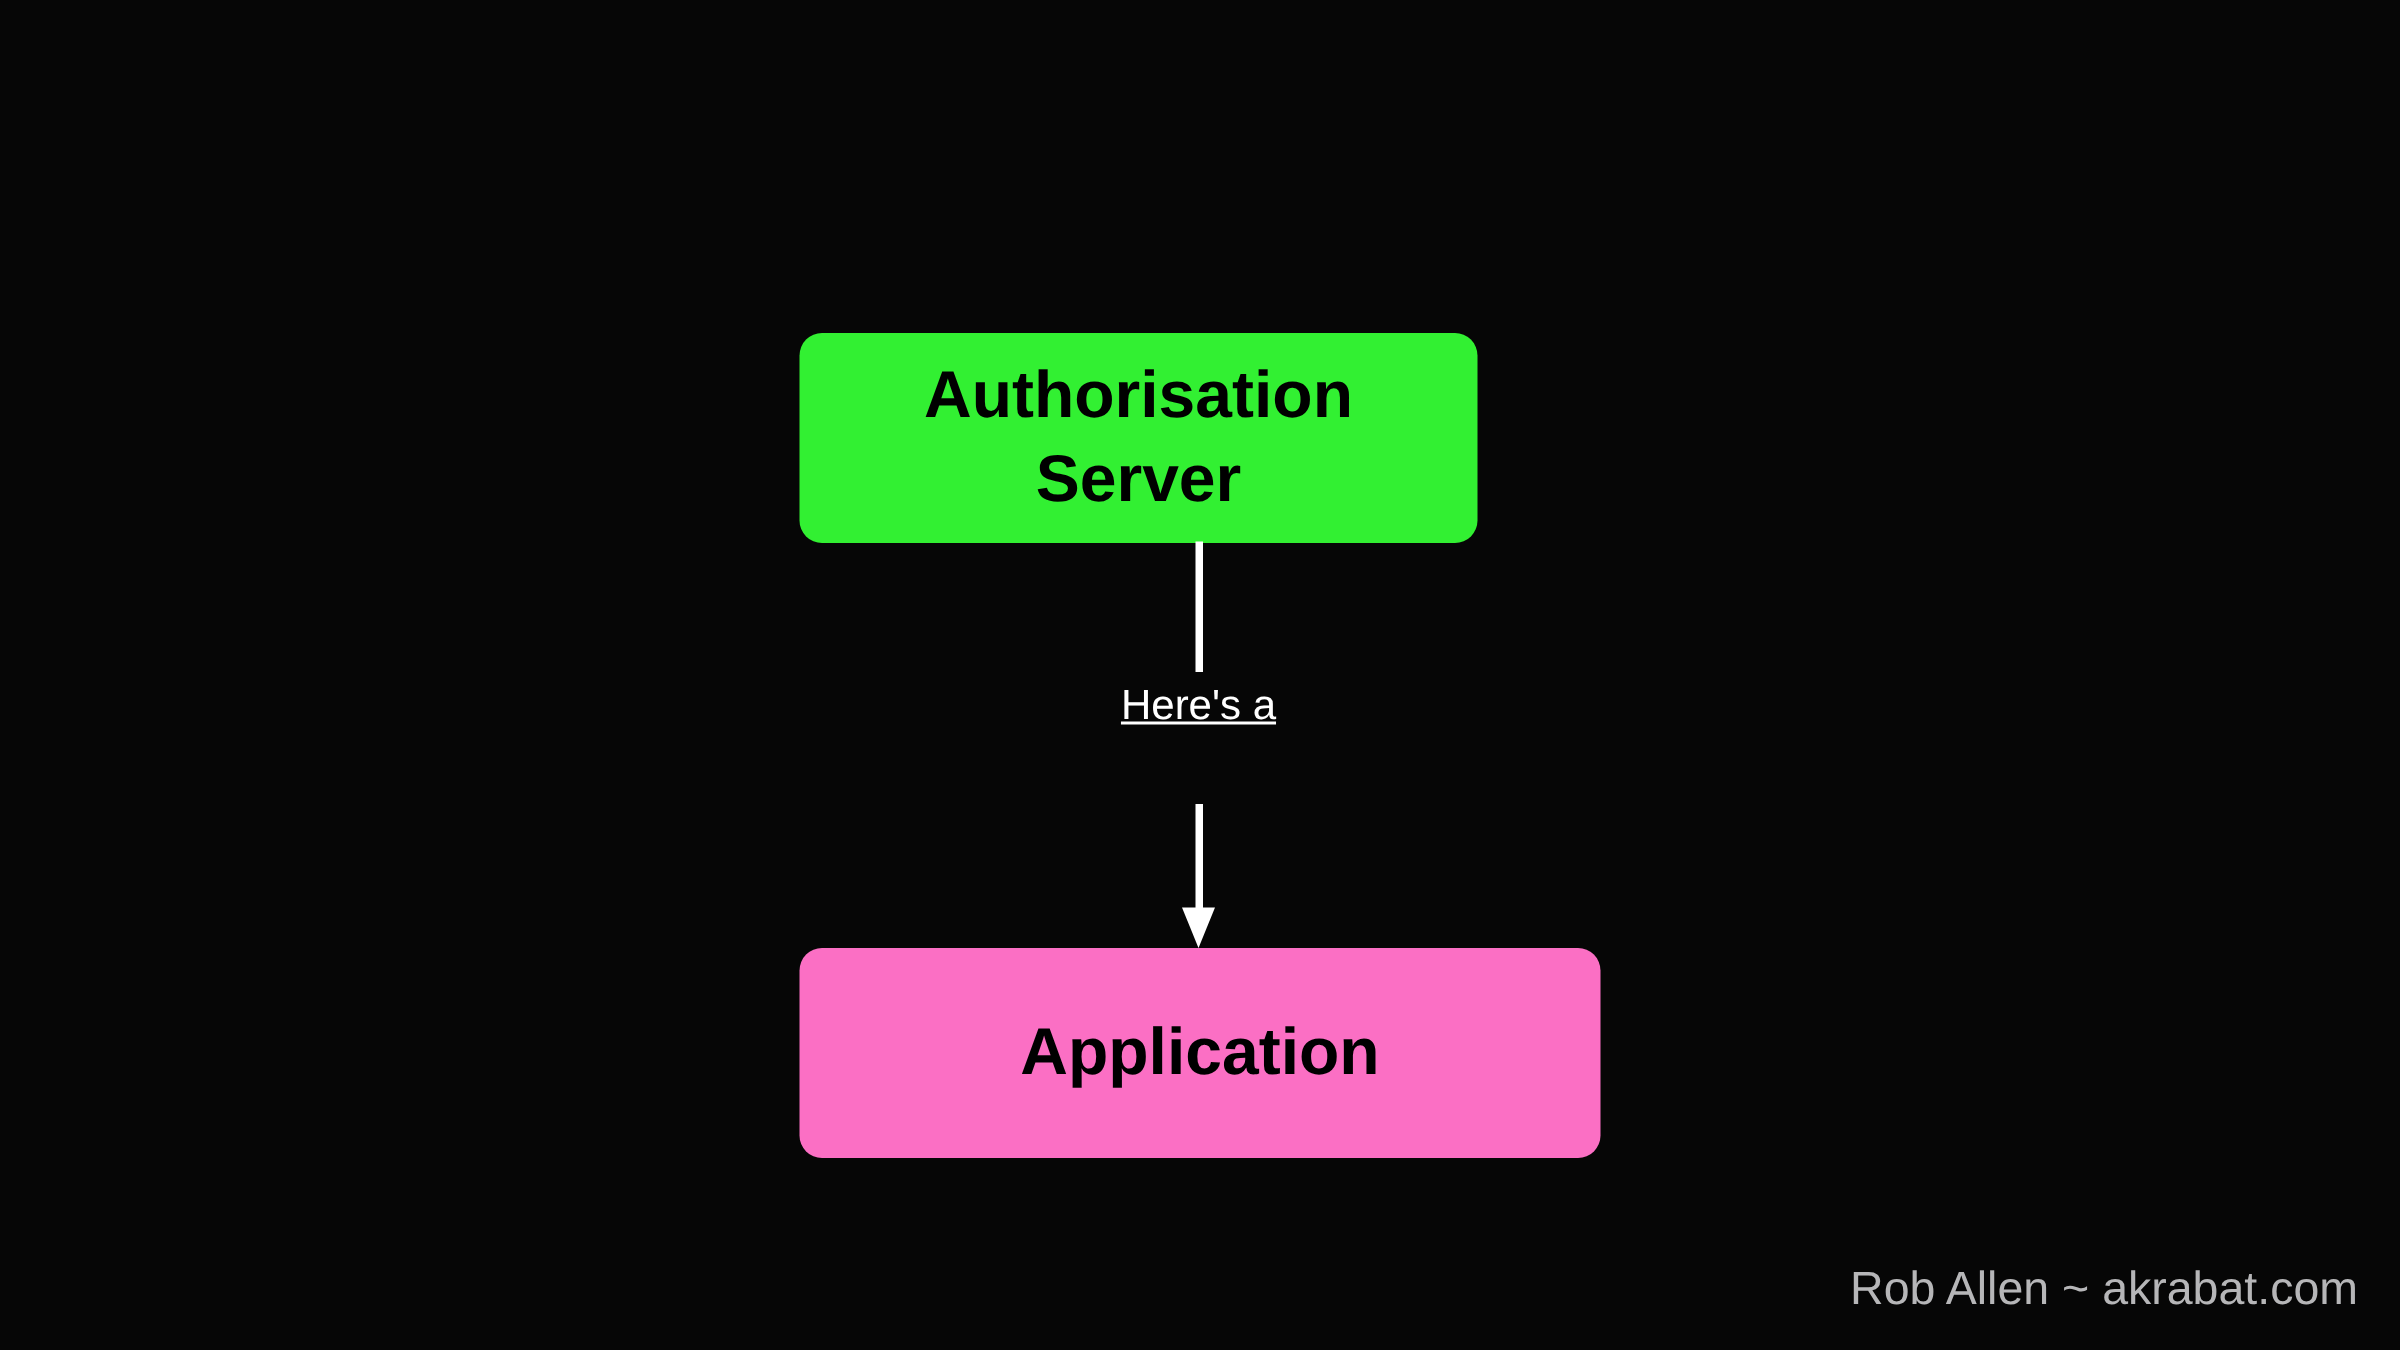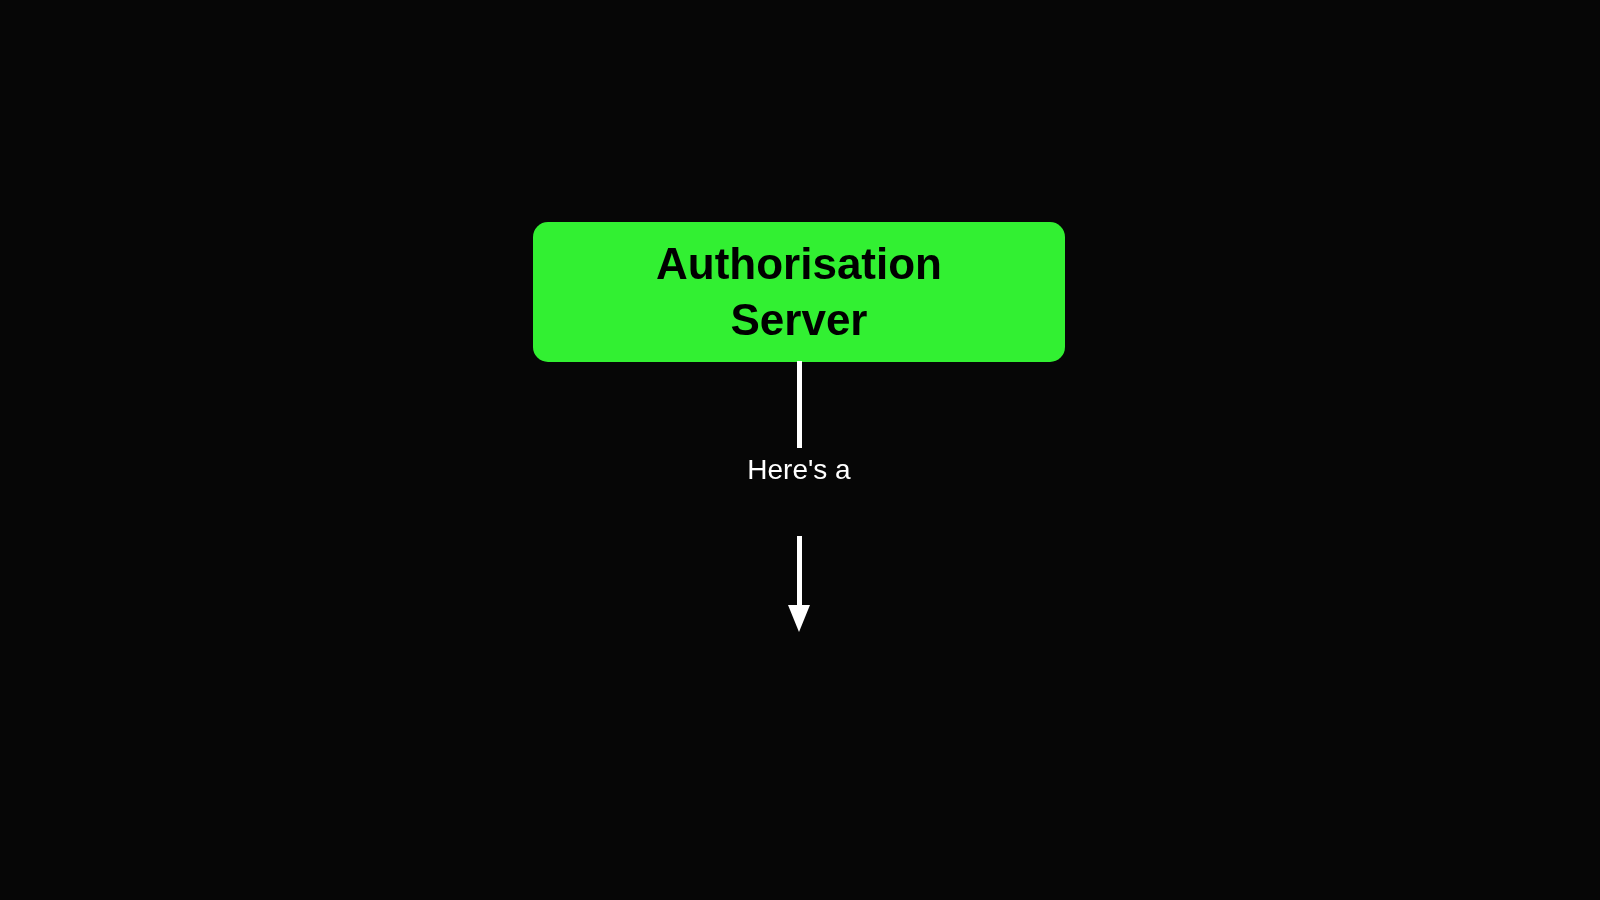--- a/index.html
+++ b/index.html
@@ -36,21 +36,21 @@
     position: absolute;
     border-radius: 15px;
     display: flex;
     align-items: center;
     justify-content: center;
     text-align: center;
   }
   .node-auth {
     left: 533px;
     top: 222px;
-    width: 532px;
+    width: 452px;
     height: 140px;
     background: #32f032;
   }
   .node-app {
     left: 533px;
     top: 632px;
     width: 534px;
     height: 140px;
     background: #fb6fc4;
   }
@@ -85,21 +85,21 @@
     position: absolute;
     left: 699px;
     top: 452px;
     width: 200px;
     text-align: center;
     font-size: 28px;
     font-weight: normal;
     line-height: 36px;
     color: #ffffff;
   }
-  .edge-label span { display: block; }
+  .edge-label span { display: block; text-decoration: underline; }
 
   
   .footer {
     position: absolute;
     right: 28px;
     top: 841px;
     font-size: 31px;
     font-weight: normal;
     color: #b6b6b8;
     white-space: nowrap;
@@ -121,15 +121,21 @@
   <div class="edge-seg seg1" style="background-color: rgb(255, 255, 255);"></div>
 
   <div class="edge-label" style="color: rgb(255, 255, 255);">
     <span>Here's a</span>
   </div>
 
   <div class="edge-seg seg2" style="background-color: rgb(255, 255, 255);"></div>
 
   <div class="arrowhead"></div>
 
+  <div class="node node-app" style="background-color: rgb(251, 111, 196);">
+    <div class="node-label" style="color: rgb(0, 0, 0);">
+      <span>Application</span>
+    </div>
+  </div>
 
+  <div class="footer">Rob Allen ~ akrabat.com</div>
 
 </div>
 
 </body></html>

